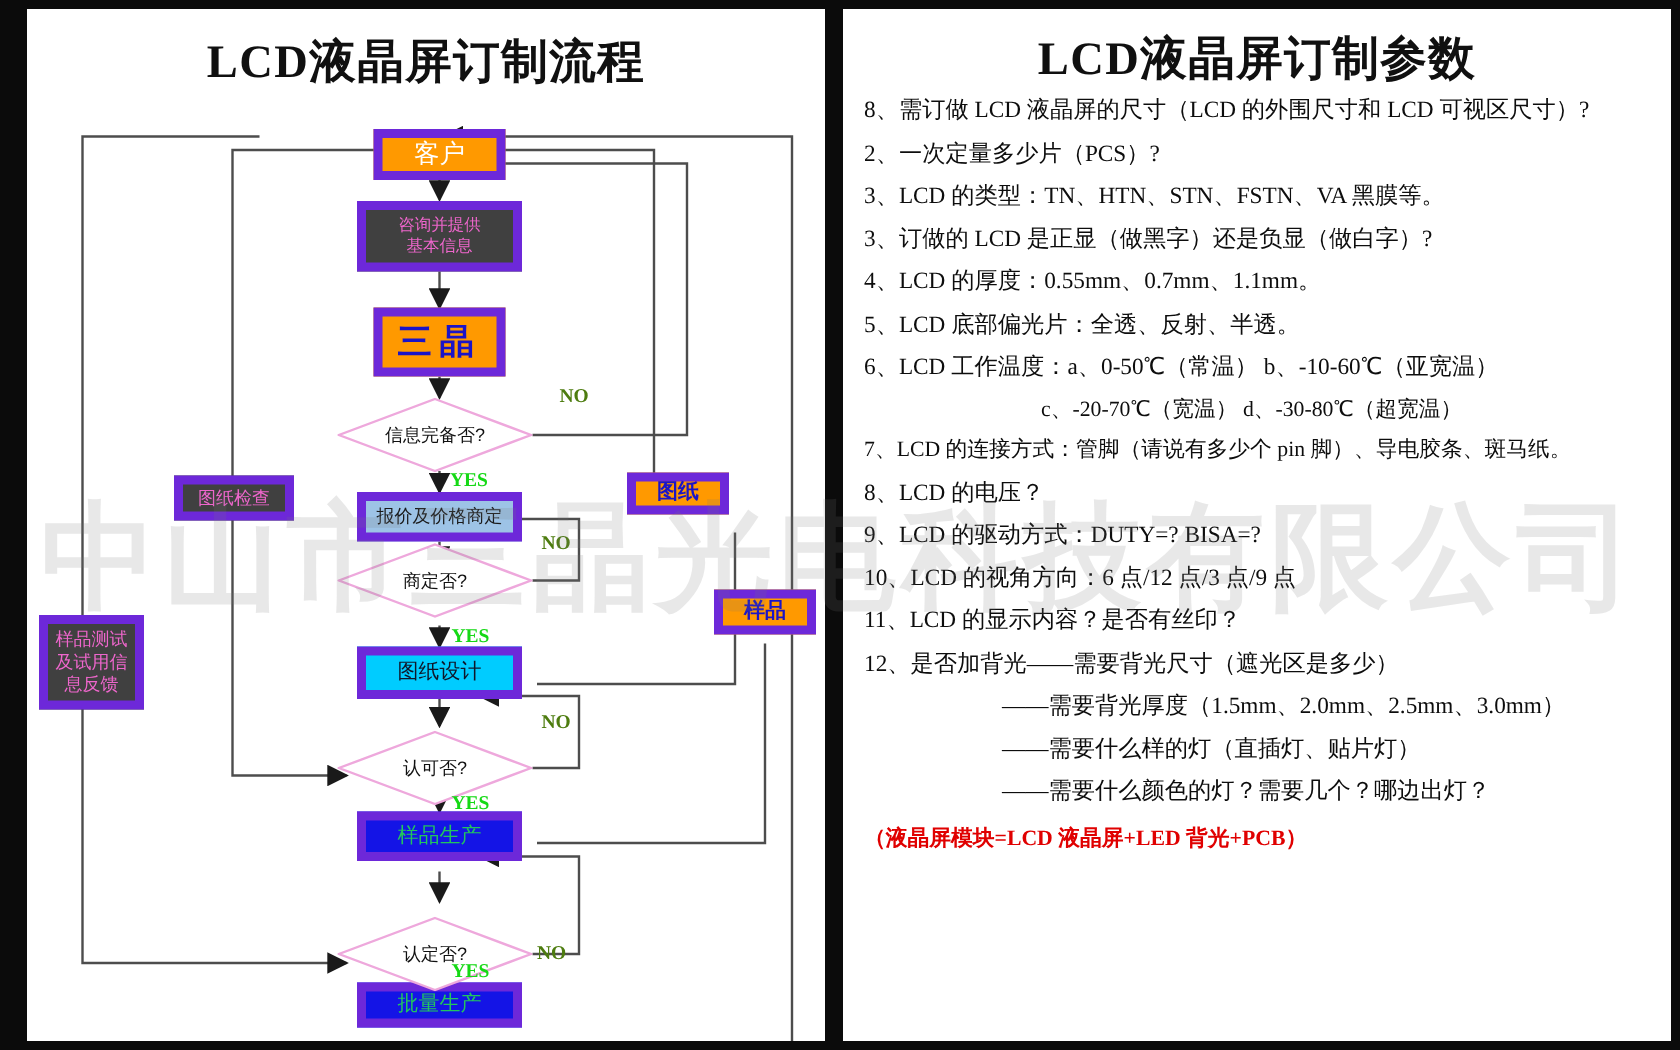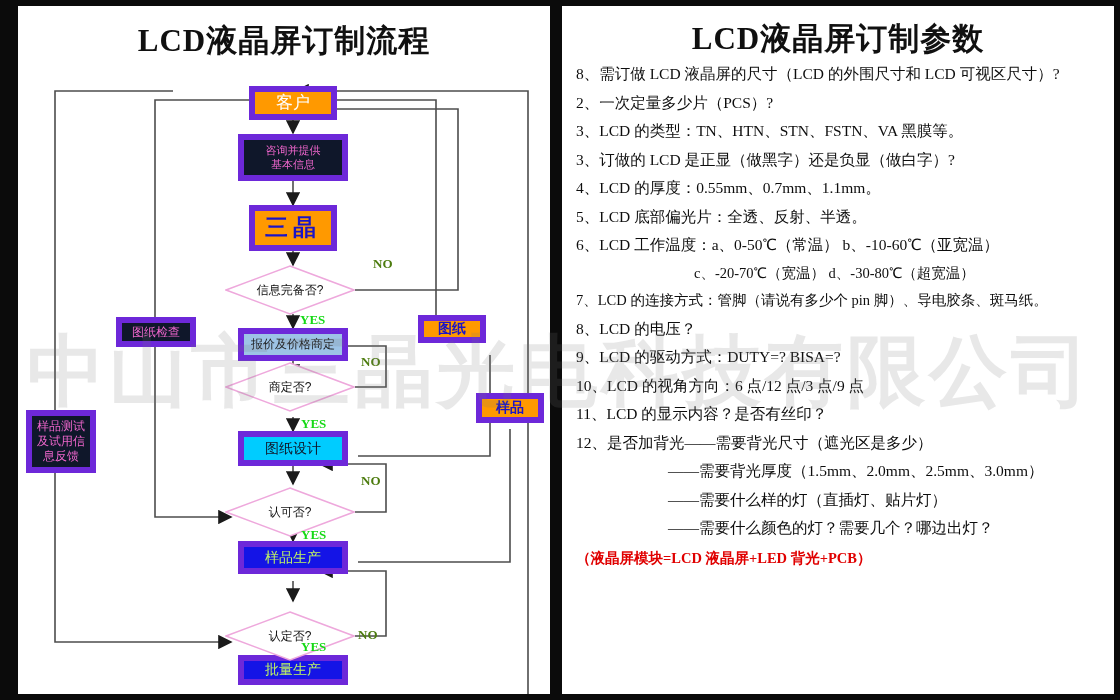--- a/index.html
+++ b/index.html
@@ -48,24 +48,24 @@
     box-sizing:border-box;
     display:flex;align-items:center;justify-content:center;
     text-align:center;
     border:6px solid #6d28d9;
     font-family:Liberation Serif, serif;
     line-height:1.25;
     z-index:20;
   }
   .n-orange{background:#FF9900;color:#ffffff;}
   .n-orange-blue{background:#FF9900;color:#1a14c8;}
-  .n-white{background:#0f172a;color:#ee66cc;}
+  .n-white{background:#404040;color:#ee66cc;}
   .n-ltblue{background:#9DC3E6;color:#1a1a1a;}
   .n-cyan{background:#00CCFF;color:#0f172a;}
-  .n-blue{background:#1414E6;color:#bef264;}
+  .n-blue{background:#1414E6;color:#22c55e;}
 
   .diamond{
     position:absolute;
     z-index:20;
   }
   .diamond .dshape{
     position:absolute;left:0;top:0;width:100%;height:100%;
   }
   .diamond .dlabel{
     position:absolute;left:0;top:0;width:100%;height:100%;

